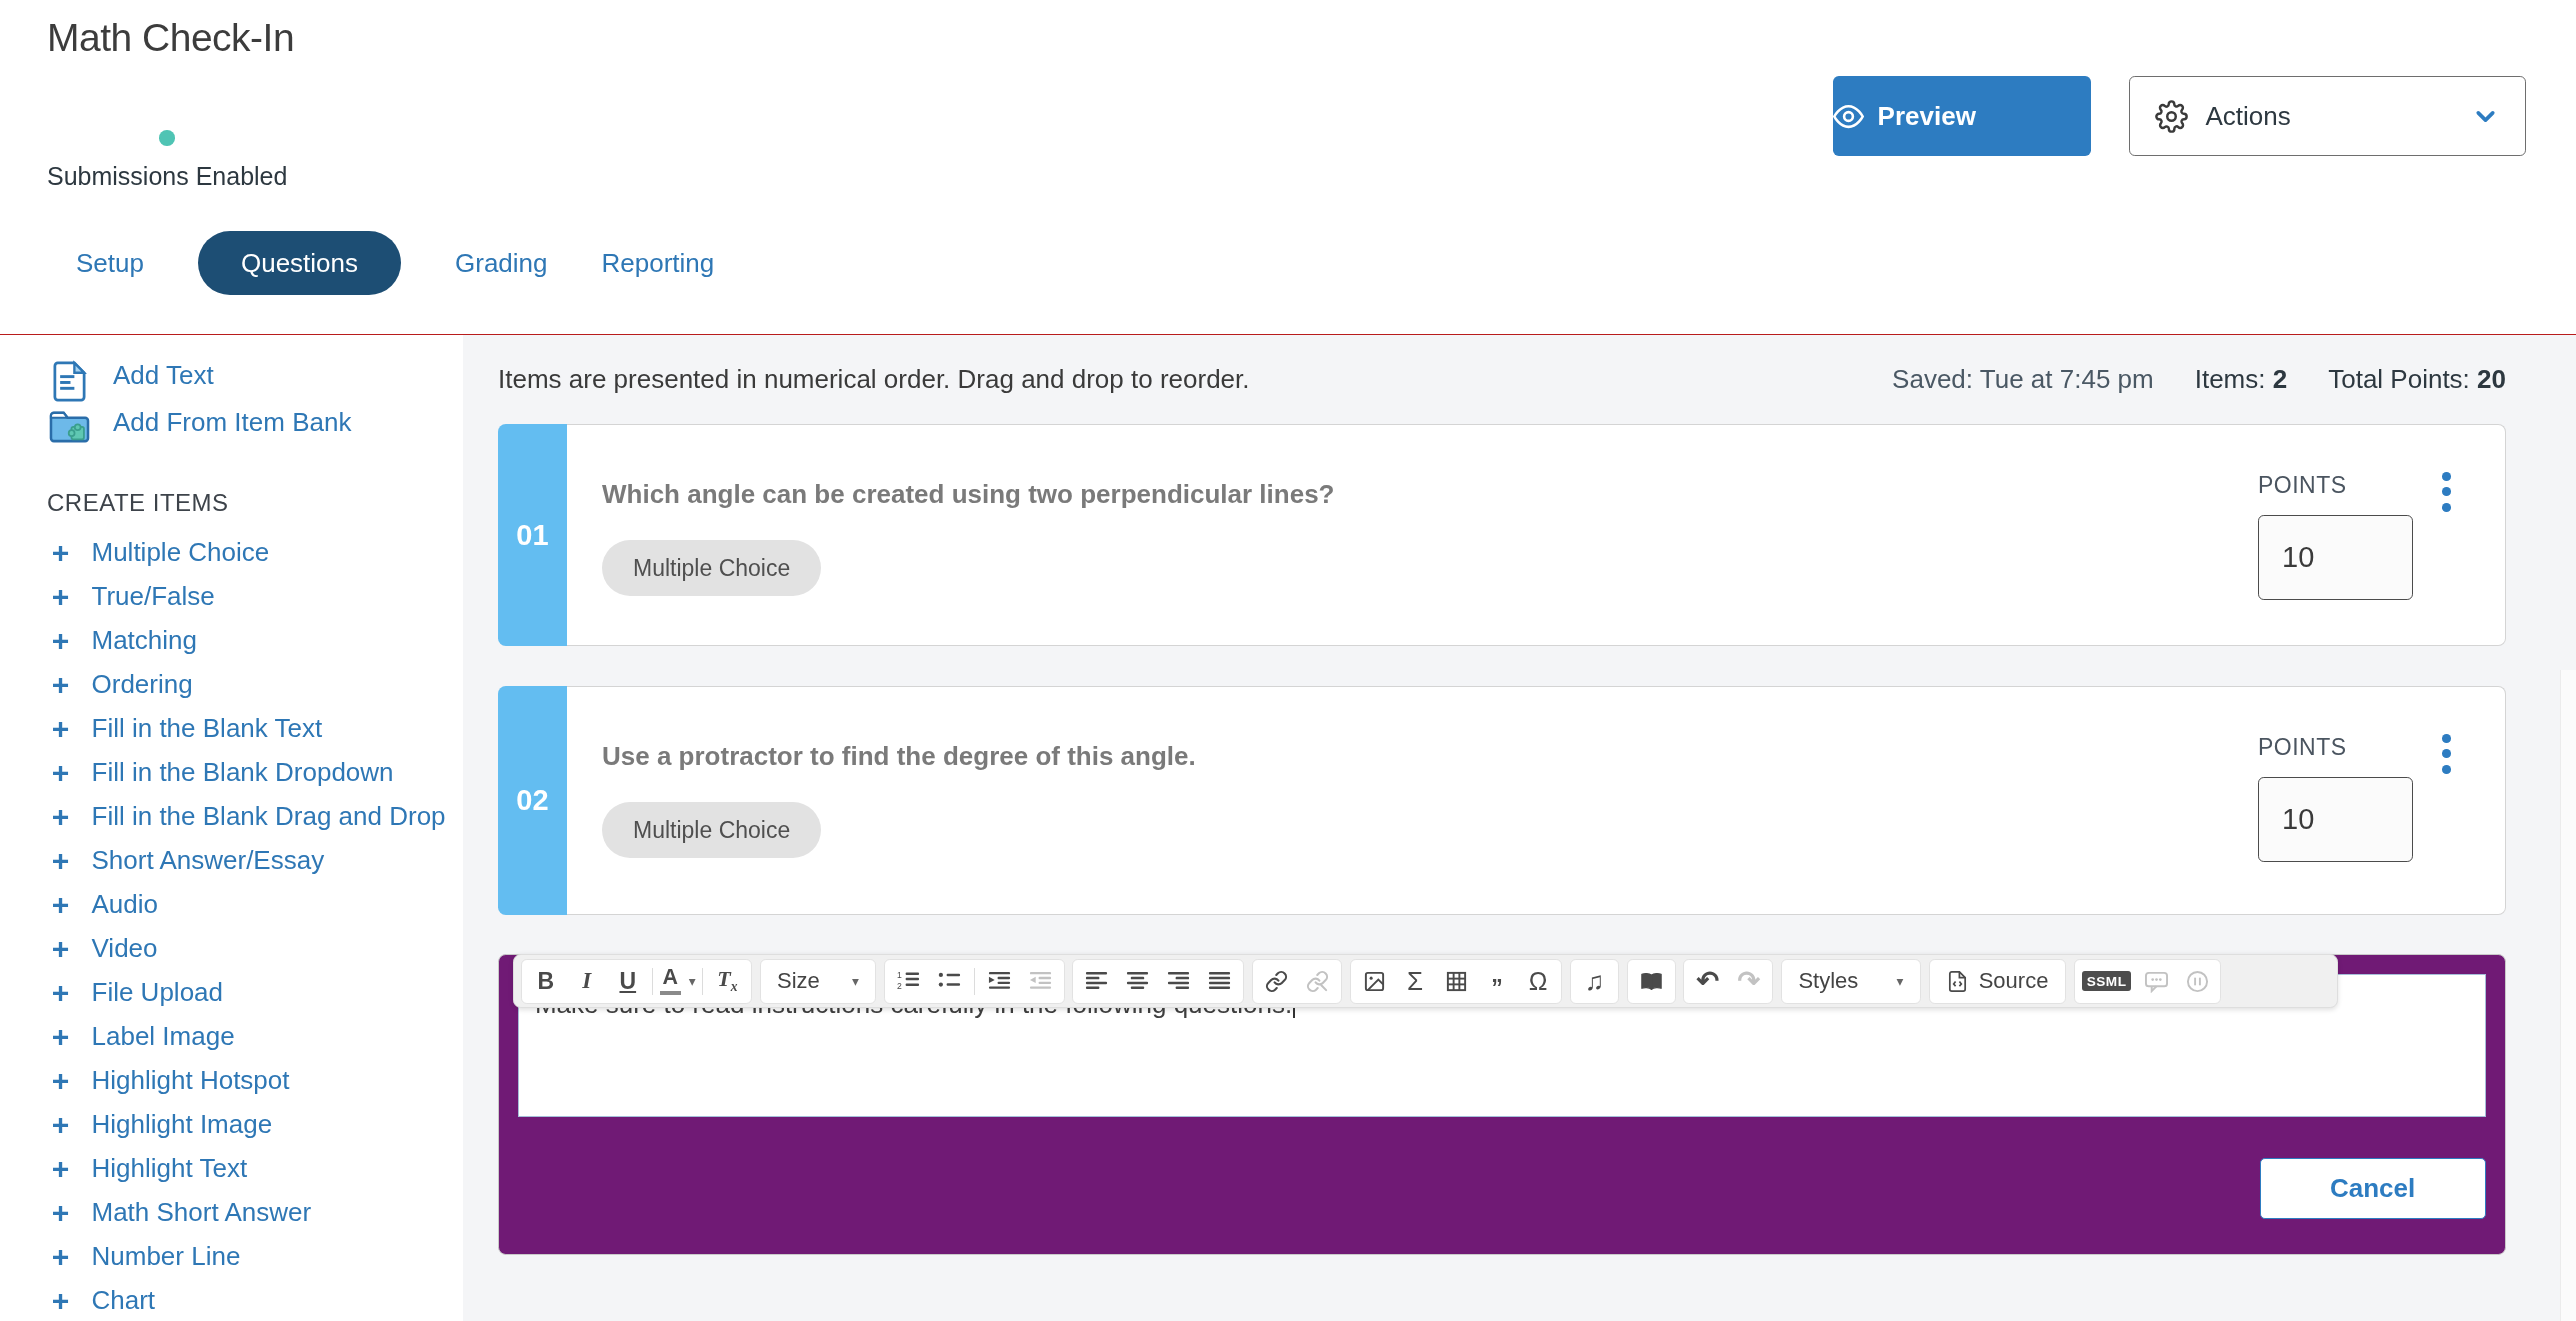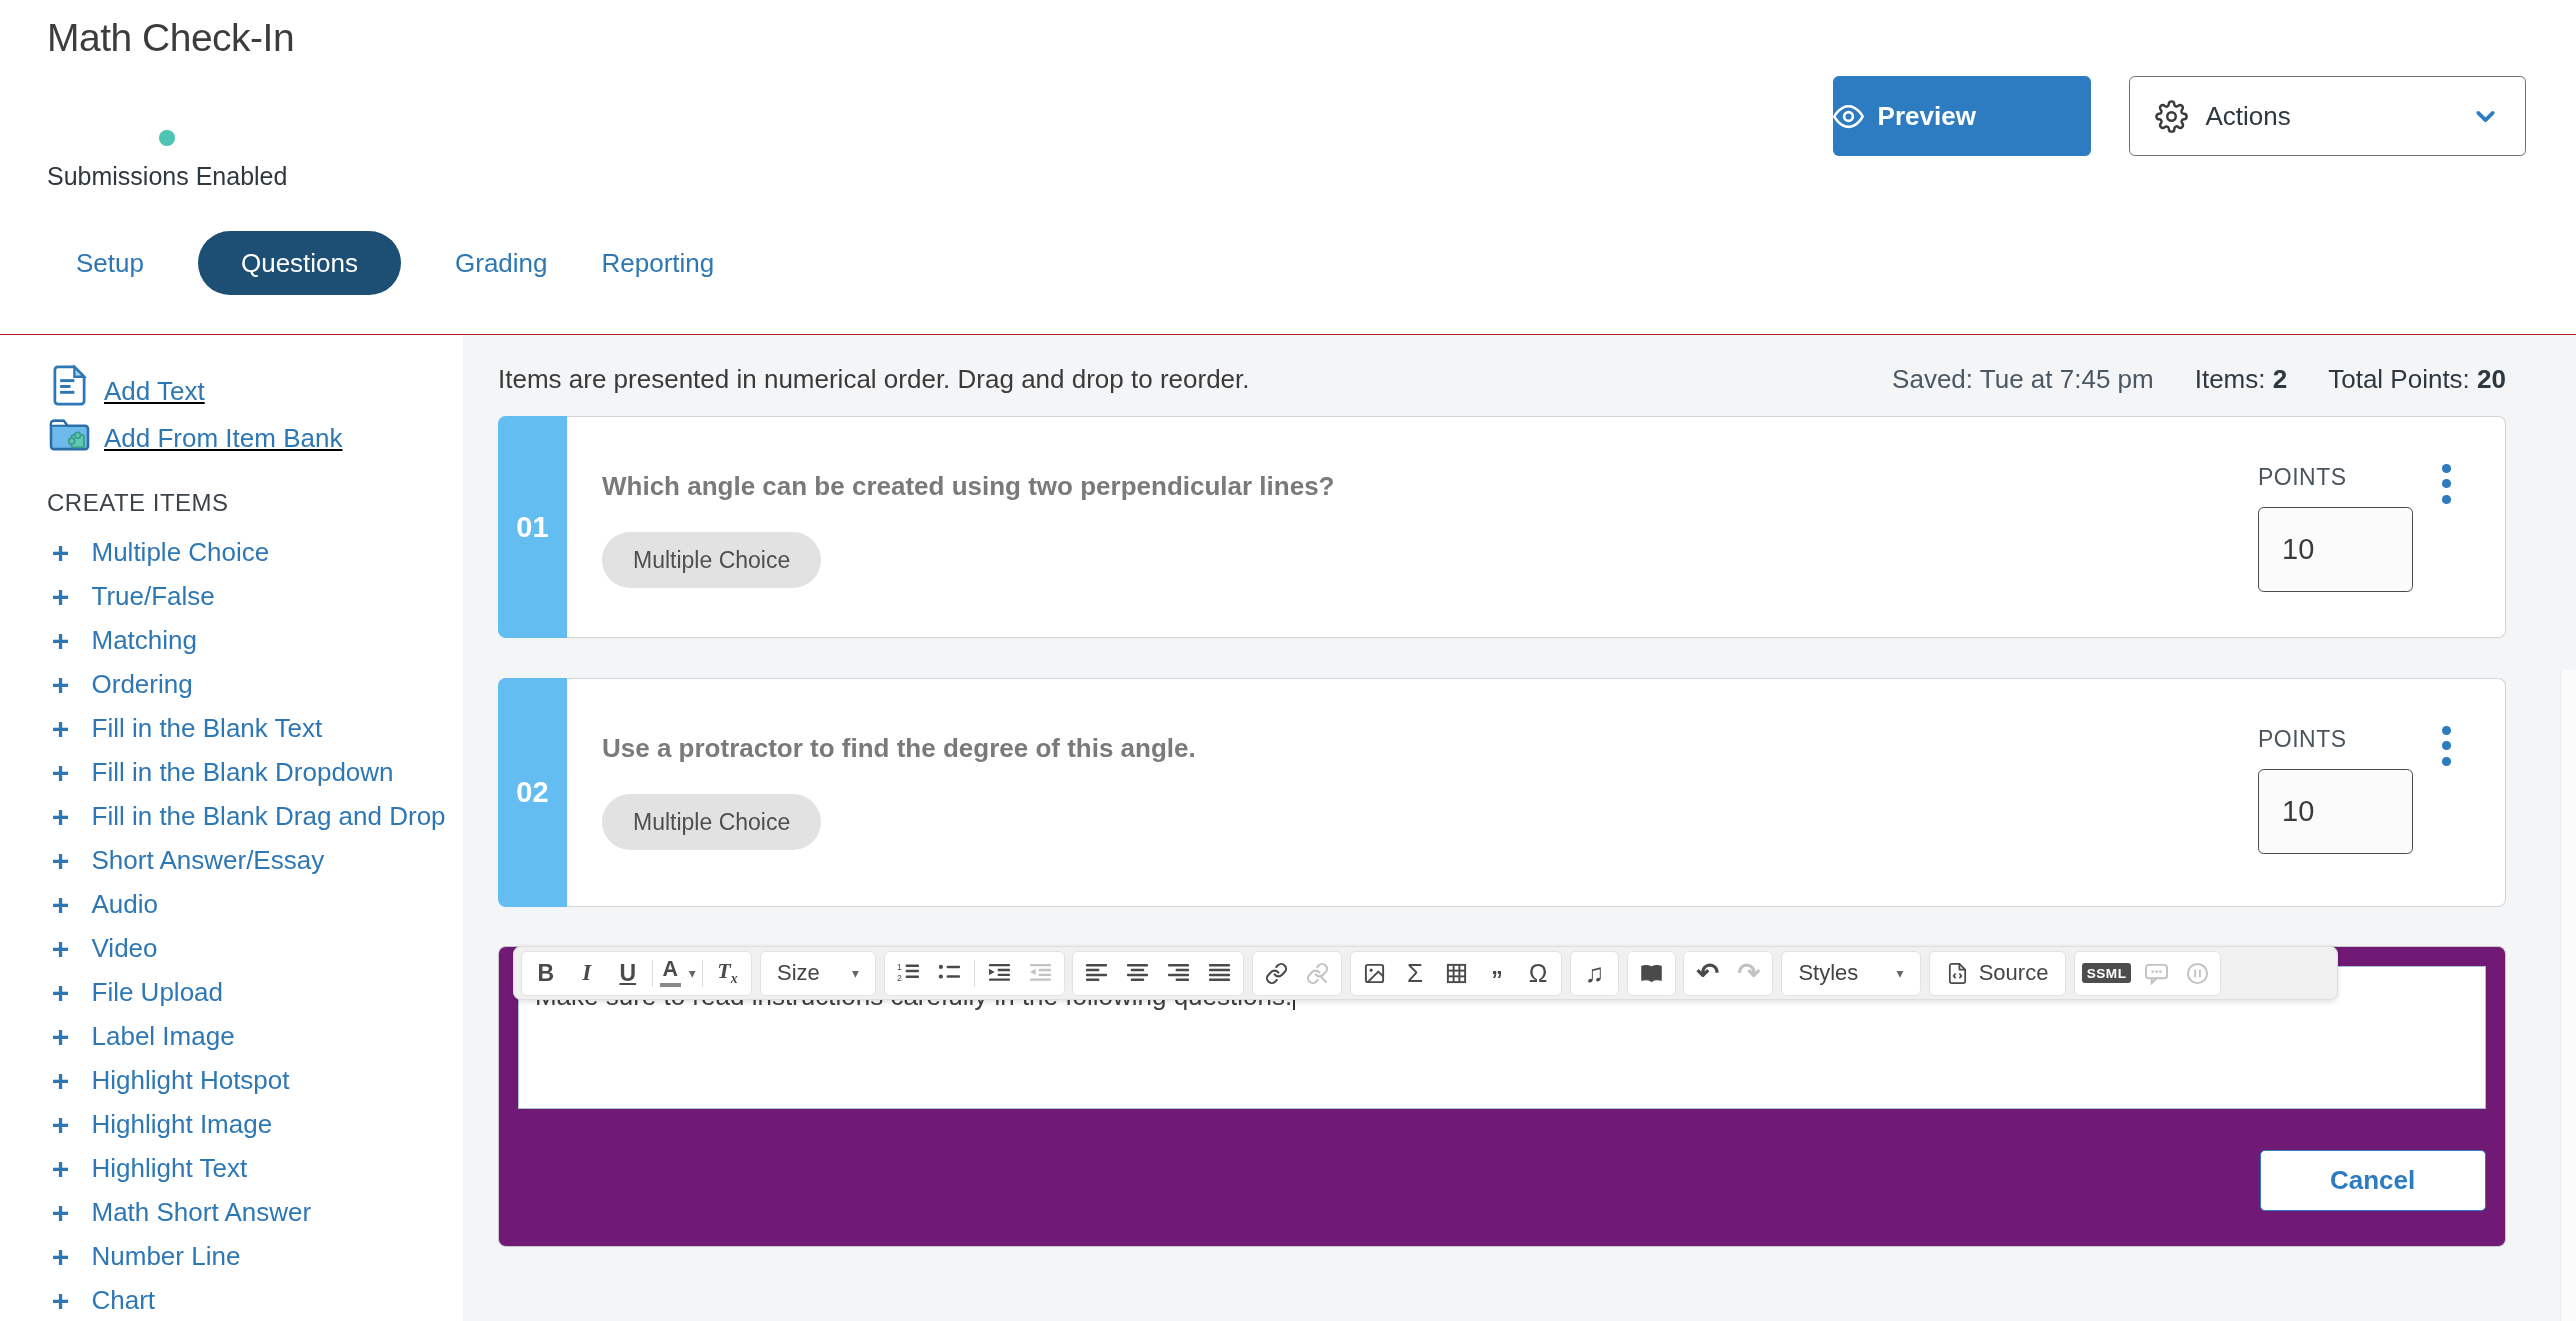--- a/index.html
+++ b/index.html
@@ -15,33 +15,33 @@
   .btn-preview { position:absolute; left:1833px; top:76px; width:258px; height:80px; background:#2d7cc1; border:none; border-radius:5.8px; display:flex; align-items:center; justify-content:flex-start; gap:13.6px; color:#fff; font-size:26px; font-weight:700; font-family:inherit; cursor:pointer; }
   .btn-actions { position:absolute; left:2129px; top:76px; width:397px; height:80px; background:#fff; border:1.9px solid #6e6e6e; border-radius:5.8px; display:flex; align-items:center; gap:17.5px; padding:8px 25px; color:#2d3840; font-size:26px; font-family:inherit; cursor:pointer; }
   .btn-actions .chev { margin-left:auto; display:flex; }
   .tabs { position:absolute; left:76px; top:231px; height:64px; display:flex; align-items:center; gap:54px; }
   .tab { font-size:26px; color:#2e77b5; cursor:pointer; background:none; border:none; font-family:inherit; }
   .tab.active { background:#1d4e74; color:#fff; height:64px; border-radius:32px; padding:16px 43px; display:flex; align-items:center; }
 
   
   .content { display:flex; height:987px; }
   .sidebar { width:463px; background:#fff; padding:25px 0 0 47px; flex:none; }
-  .add-row { display:flex; align-items:flex-end; gap:12px; height:47px; cursor:pointer;text-decoration:underline; }
+  .add-row { display:flex; align-items:flex-start; gap:21px; height:47px; cursor:pointer; }
   .add-row .lbl { font-size:26px; color:#2e77b5; }
   .icon-cell { width:45px; display:flex; justify-content:center; }
   .create-title { margin:35px 0 13.6px 0; font-size:24px; color:#3d434a; letter-spacing:0.5px; }
   .create-list { list-style:none; }
   .create-list li { display:flex; align-items:center; height:44px; gap:17.5px; cursor:pointer; }
   .plus { color:#2e77b5; font-size:30px; font-weight:700; width:27px; text-align:center; line-height:1; }
   .create-list .lbl { font-size:26px; color:#2e77b5; }
 
   .main { flex:1; background:#f4f5f7; padding:29px 70px 0 35px; position:relative; }
   .scroll-strip { position:absolute; right:0; top:335px; width:16.5px; height:987px; background:#fbfbfb; border-left:1px solid #ececec; }
 
-  .meta-row { display:flex; justify-content:space-between; align-items:center; margin-bottom:21px; padding-right:0; }
+  .meta-row { display:flex; justify-content:space-between; align-items:center; margin-bottom:29px; padding-right:0; }
   .order-note { font-size:26px; color:#3a3a3a; }
   .meta-right { display:flex; gap:41px; font-size:26px; color:#2d3840; align-items:center; }
   .saved { color:#4a5864; }
   .meta-num { font-weight:700; }
 
   
   .q-card { display:flex; margin-bottom:40px; }
   .q-card.h1 { height:222px; }
   .q-card.h2 { height:229px; margin-bottom:0; }
   .q-tab { width:69px; background:#63bdf1; border-radius:7.8px 0 0 7.8px; display:flex; align-items:center; justify-content:center; color:#fff; font-size:29px; font-weight:700; }

